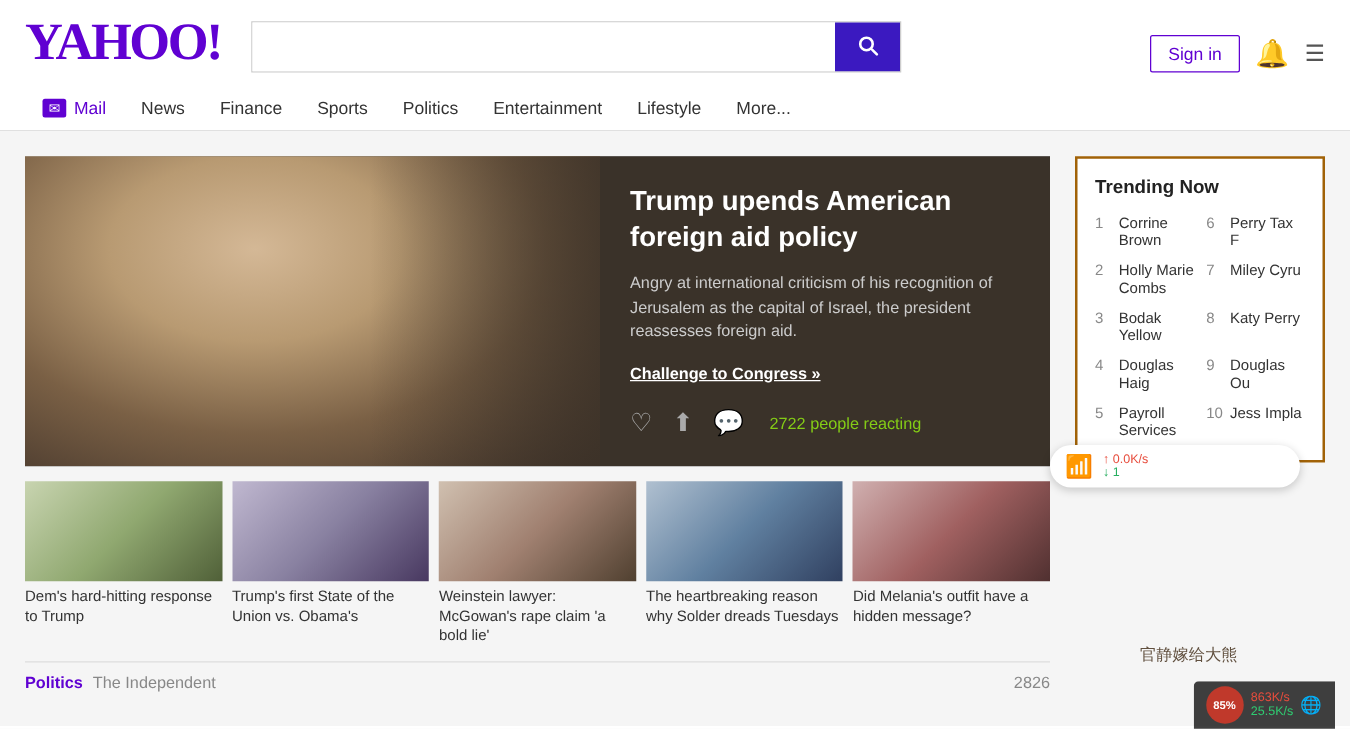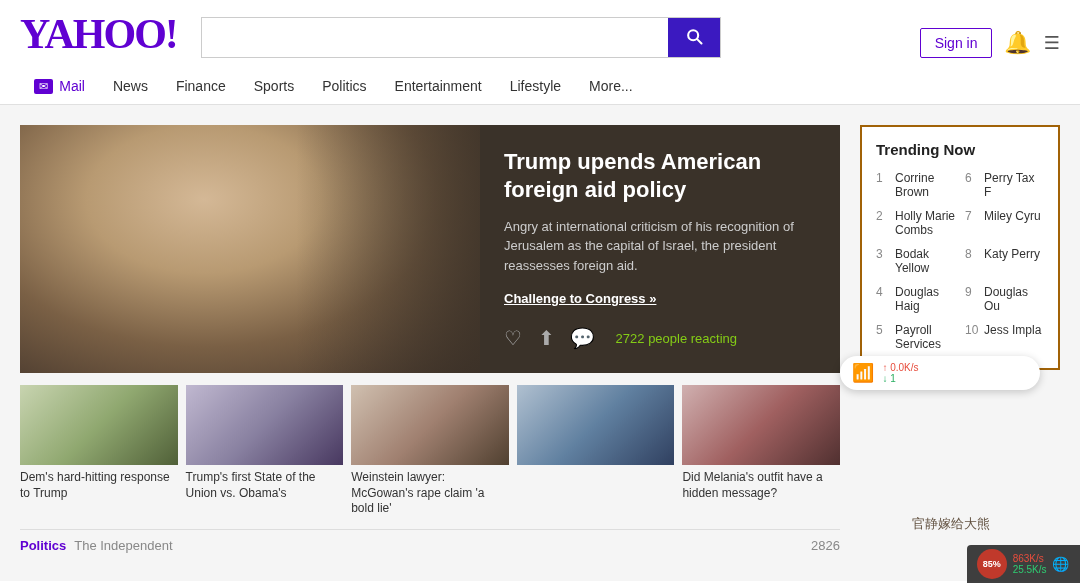--- a/index.html
+++ b/index.html
@@ -147,20 +147,21 @@
       <div class="thumb-card">
         <div class="thumb-img thumb-img-2"></div>
         <div class="thumb-caption">Trump's first State of the Union vs. Obama's</div>
       </div>
       <div class="thumb-card">
         <div class="thumb-img thumb-img-3"></div>
         <div class="thumb-caption">Weinstein lawyer: McGowan's rape claim 'a bold lie'</div>
       </div>
       <div class="thumb-card">
         <div class="thumb-img thumb-img-4"></div>
+        <div class="thumb-caption">The heartbreaking reason why Solder dreads Tuesdays</div>
       </div>
       <div class="thumb-card">
         <div class="thumb-img thumb-img-5"></div>
         <div class="thumb-caption">Did Melania's outfit have a hidden message?</div>
       </div>
     </div>
 
     <div class="bottom-row">
       <span class="bottom-tag">Politics</span>
       <span class="bottom-source">The Independent</span>
@@ -220,21 +221,21 @@
       <span style="color:#4CAF50; font-size:18px;">📶</span>
       <div style="display:flex; flex-direction:column; font-size:10px;">
         <span style="color:#e74c3c;">↑ 0.0K/s</span>
         <span style="color:#27ae60;">↓ 1</span>
       </div>
     </div>
   </div>
 
 </div>
 
-<div style="position:fixed; bottom:0; right:0; background:rgba(0,0,0,0.75); color:white; padding:4px 10px; display:flex; align-items:center; gap:6px; font-size:11px; border-radius:4px 0 0 0;">
+<div style="position:fixed; bottom:0; right:12px; background:rgba(0,0,0,0.75); color:white; padding:4px 10px; display:flex; align-items:center; gap:6px; font-size:11px; border-radius:4px 0 0 0;">
   <div style="background:#c0392b; border-radius:50%; width:30px; height:30px; display:flex; align-items:center; justify-content:center; font-size:9px; font-weight:bold;">85%</div>
   <div style="display:flex;flex-direction:column; font-size:10px;">
     <span style="color:#e74c3c;">863K/s</span>
     <span style="color:#2ecc71;">25.5K/s</span>
   </div>
   <span style="font-size:14px;">🌐</span>
 </div>
 
 <div style="position:fixed; bottom:50px; right:90px; color:rgba(70,50,30,0.85); font-size:13px; font-weight:normal;">官静嫁给大熊</div>
 

